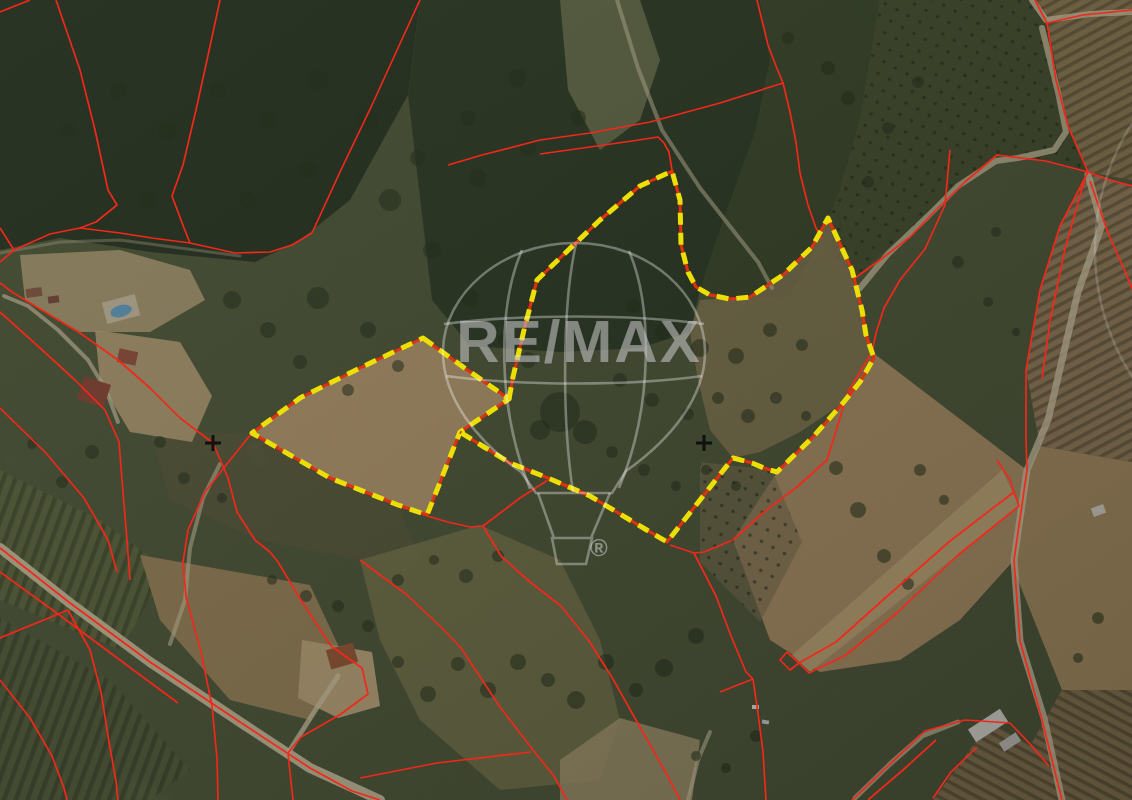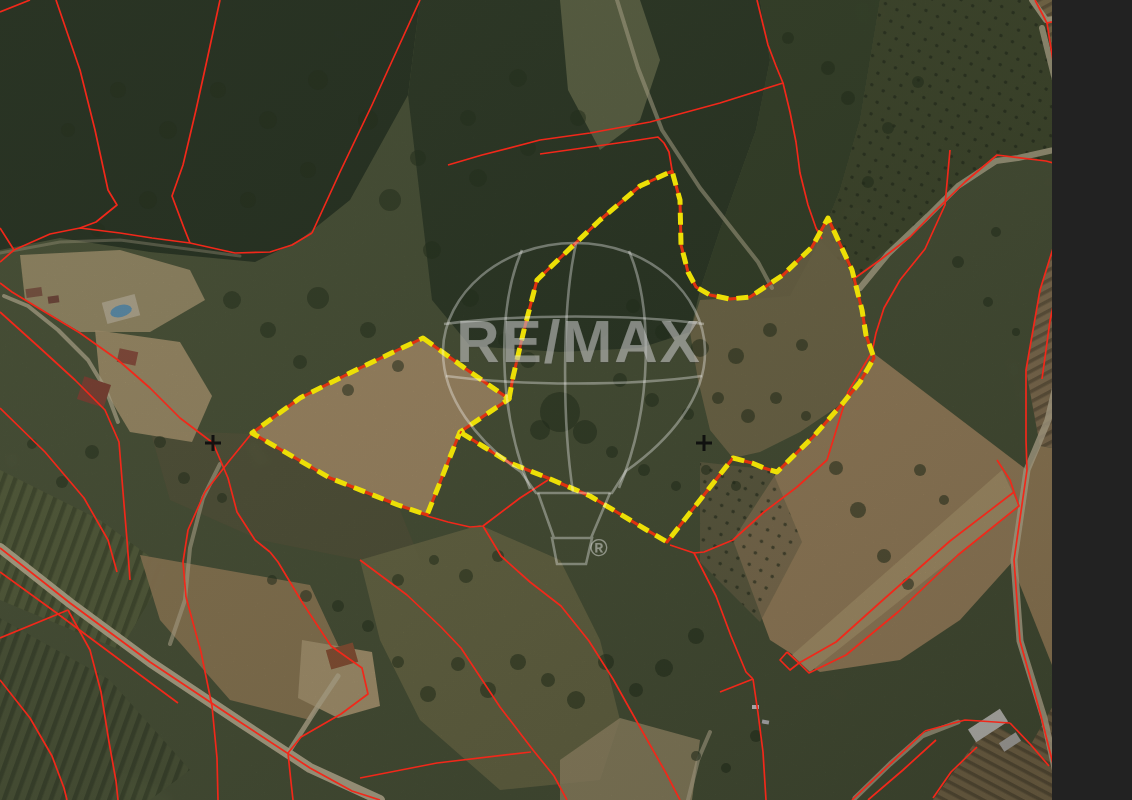--- a/index.html
+++ b/index.html
@@ -1,16 +1,16 @@
 <!DOCTYPE html>
 <html><head>
 <meta charset="utf-8">
 <style>
   html,body{margin:0;padding:0;background:#222;}
-  .stage{position:relative;width:1052px;height:800px;overflow:hidden;background:#515b3a;font-family:"Liberation Sans",sans-serif;}
+  .stage{position:relative;width:1132px;height:800px;overflow:hidden;background:#515b3a;font-family:"Liberation Sans",sans-serif;}
   .stage svg.maplayer{position:absolute;left:0;top:0;}
   .wm{position:absolute;left:0;top:0;width:1132px;height:800px;pointer-events:none;}
   .wm-text{position:absolute;left:448px;top:312px;width:262px;text-align:center;
     font-weight:bold;font-size:60px;letter-spacing:2px;line-height:1;
     color:rgba(255,255,255,0.40);text-shadow:0 1px 1px rgba(70,70,70,0.35);}
   .wm-reg{position:absolute;left:590px;top:536px;font-size:24px;font-weight:bold;
     color:rgba(255,255,255,0.42);line-height:1;}
 </style>
 </head>
 <body>

